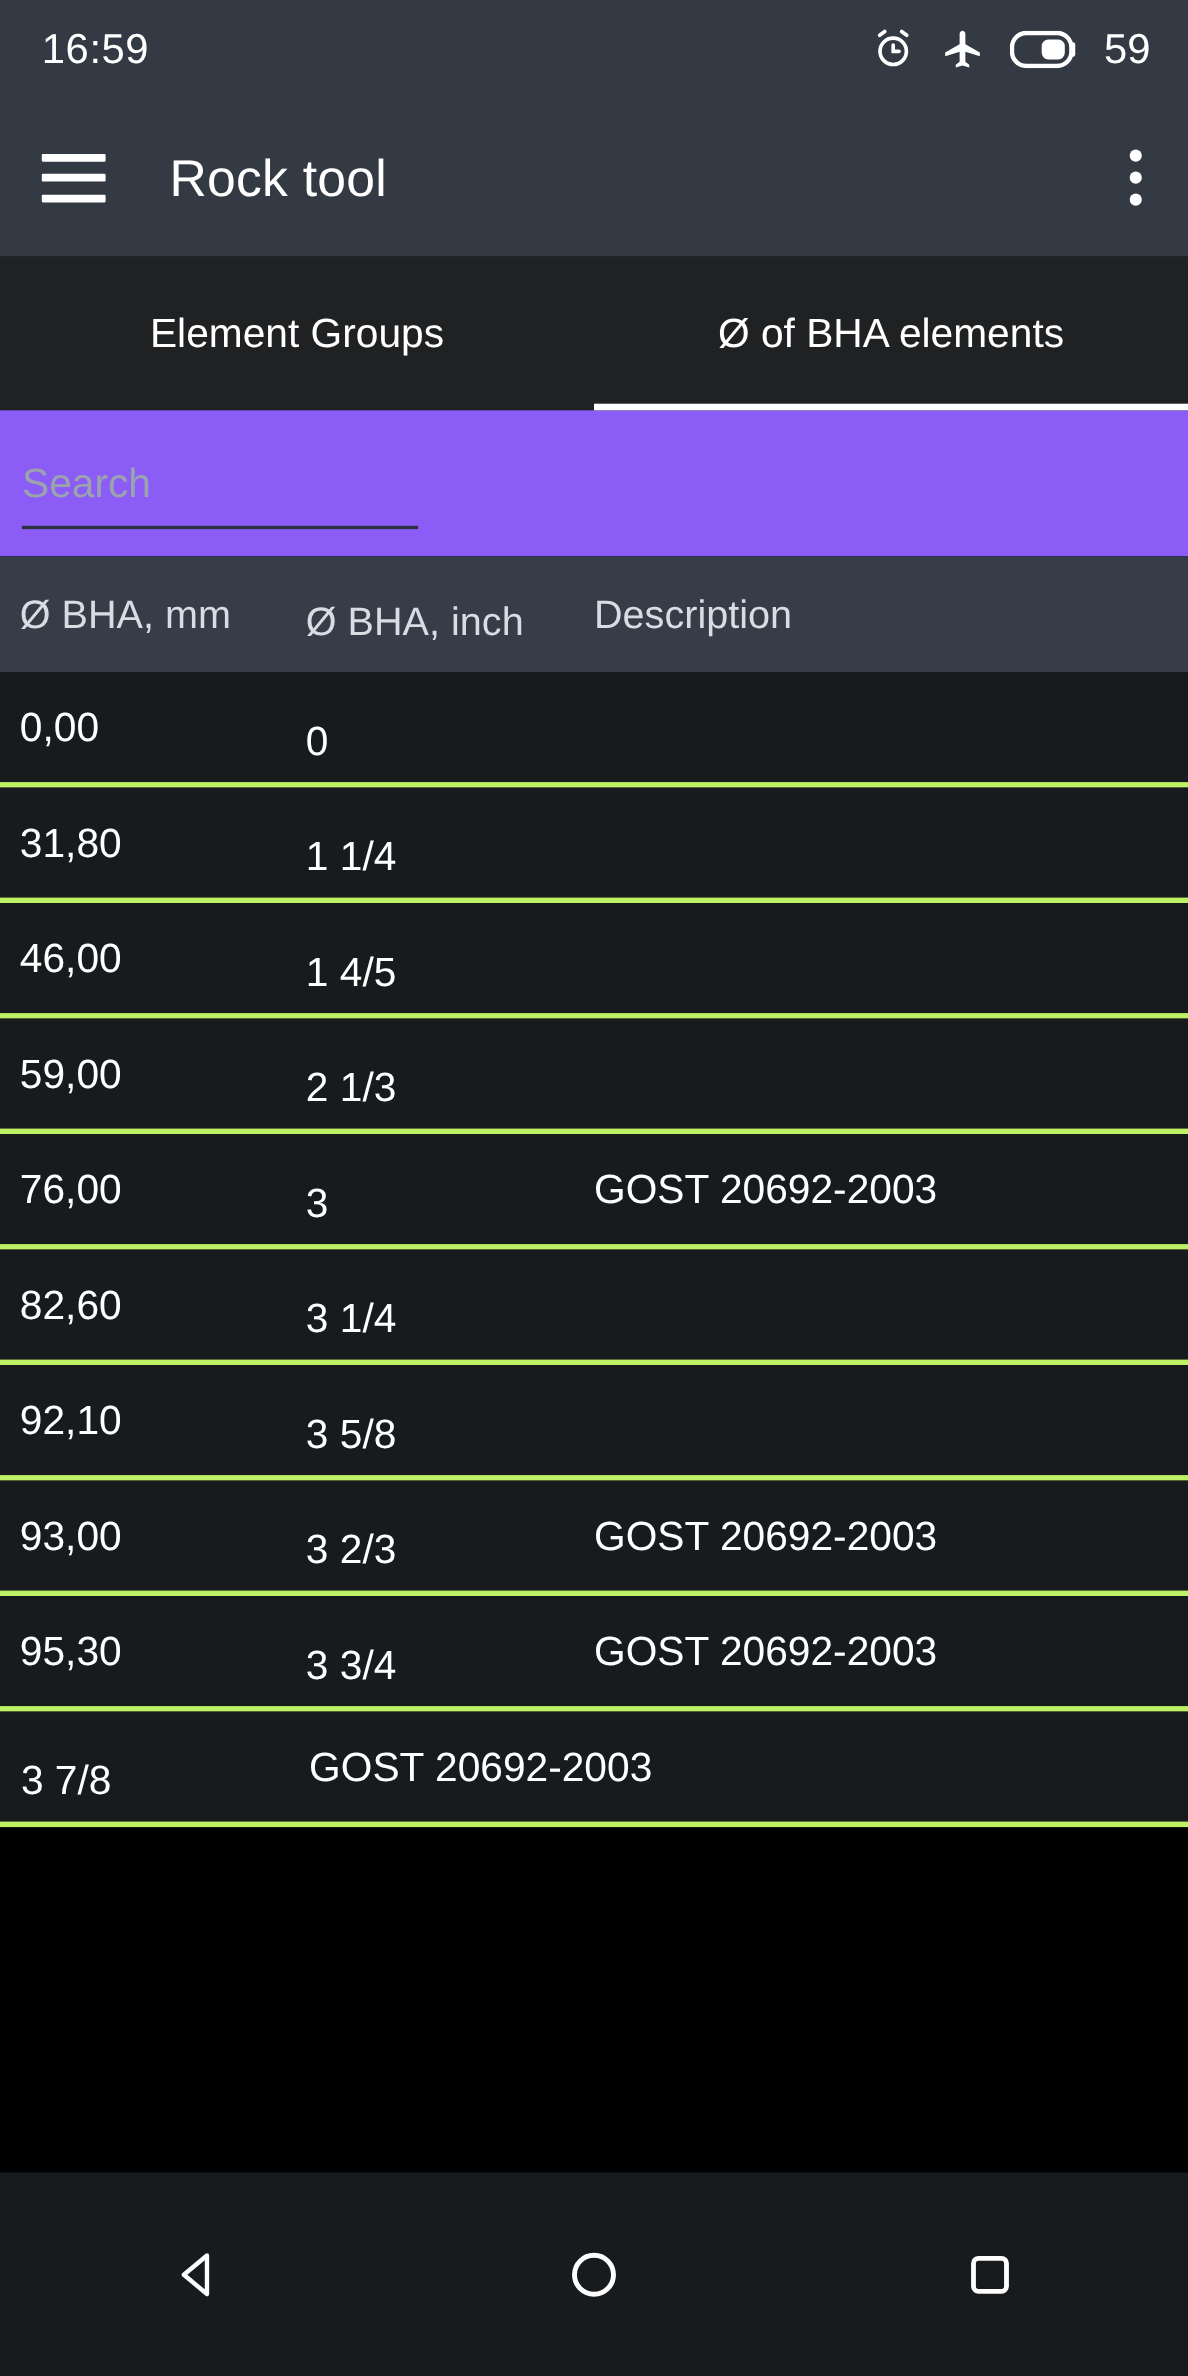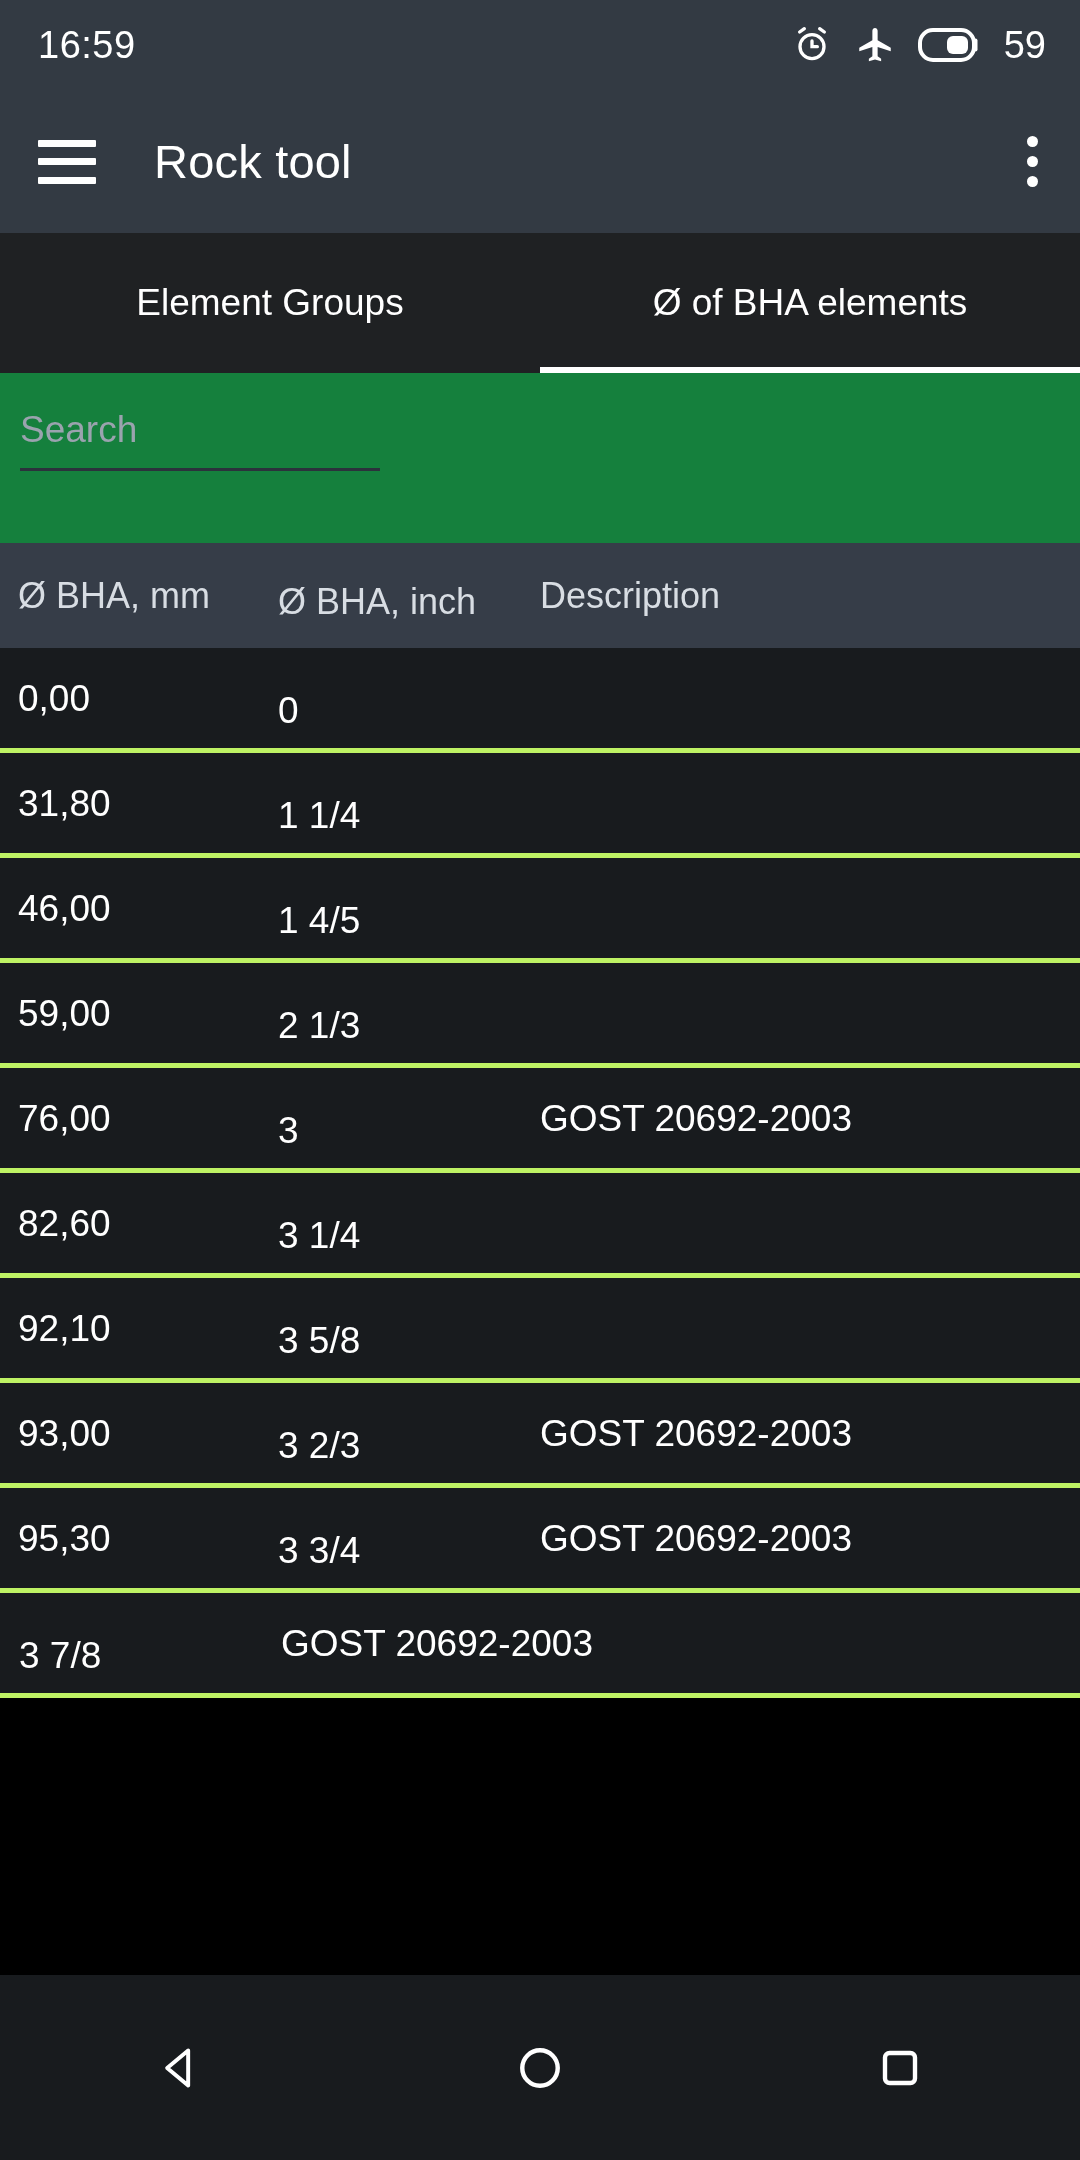--- a/index.html
+++ b/index.html
@@ -66,23 +66,23 @@
   .tab-label{
     color:#ffffff; font-size:37px; font-weight:400;
   }
   .tab.active::after{
     content:""; position:absolute; left:0; right:0; bottom:0;
     height:6px; background:#ffffff;
   }
 
   
   .search-area{
-    height:170px; background:#15803d;
+    height:133px; background:#8b5cf6;
     display:flex; align-items:flex-start;
-    padding-top:36px;
+    padding-top:46px;
   }
   .search-wrap{
     margin-left:20px; width:360px;
     border-bottom:3px solid #2b323c;
     padding-bottom:17px;
   }
   .search-input{
     width:100%; background:transparent; border:none; outline:none;
     color:#ffffff; font-size:37px; font-family:"Liberation Sans", sans-serif;
   }

